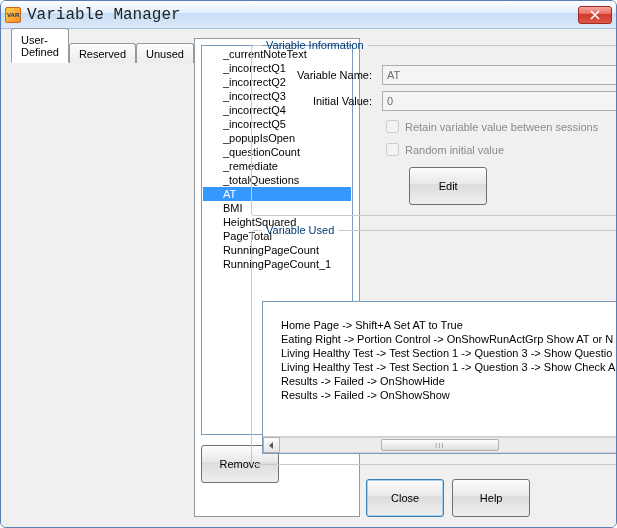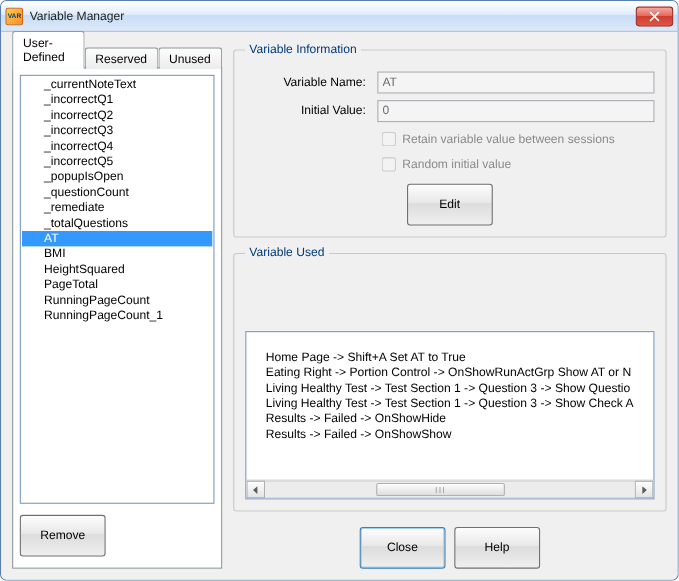--- a/index.html
+++ b/index.html
@@ -39,21 +39,22 @@
     content: "VAR";
     position: absolute;
     font-size: 6px;
     font-weight: bold;
     color: #003a7a;
     top: 4px; left: 1px;
   }
   .titlebar .title-text {
     flex: 1;
     color: #222;
-    font-size: 11px;
+    font-size: 16px;
+    font-family: Liberation Mono, monospace;
   }
   .close-btn {
     width: 34px; height: 18px;
     background: linear-gradient(to bottom,#f6a8a0,#e56b5f 45%,#cf3b2e 46%,#de5548);
     border: 1px solid #9c2c21;
     border-radius: 3px;
     color: #fff;
     display: flex;
     align-items: center;
     justify-content: center;
@@ -65,21 +66,21 @@
     position: absolute;
     top: 28px; left: 0; right: 0; bottom: 0;
     padding: 10px;
     display: flex;
     gap: 10px;
     background: #f0f0f0;
   }
   .left-col {
     width: 230px;
     display: flex;
-    flex-direction: column;
+    flex-direction: row;
   }
   .tabstrip {
     display: flex;
     align-items: flex-end;
     height: 23px;
     position: relative;
     z-index: 2;
   }
   .tab {
     border: 1px solid #919b9c;

